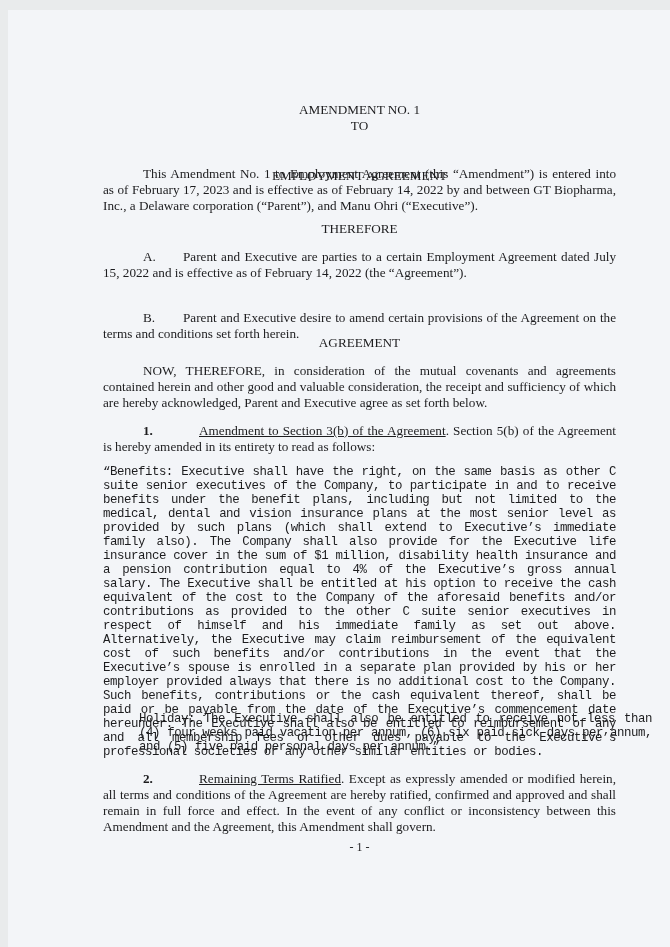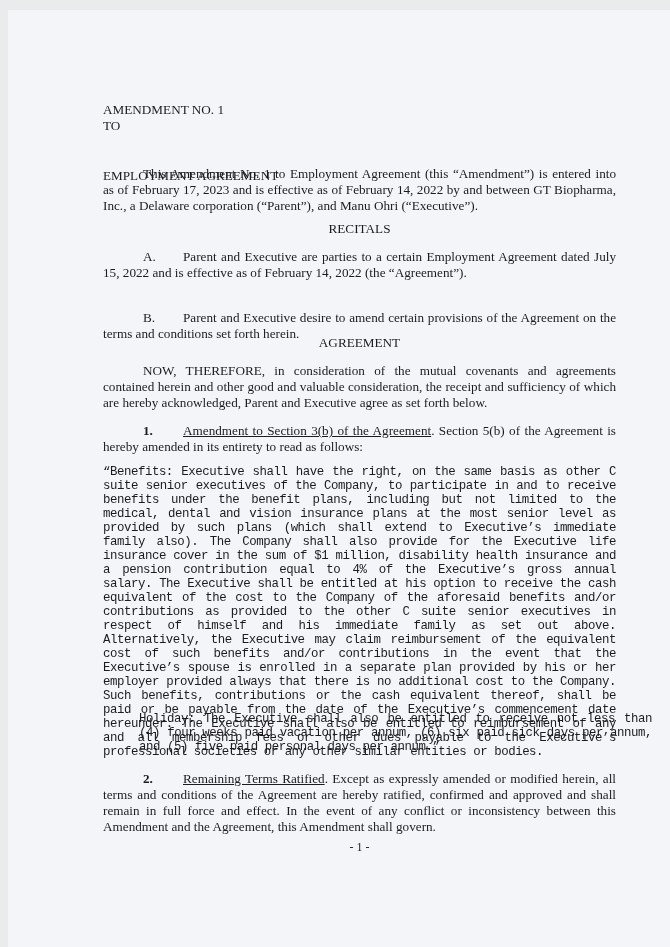--- a/index.html
+++ b/index.html
@@ -11,47 +11,47 @@
       color: #1c1c1e;
     }
     .page {
       position: absolute; left: 8px; top: 10px; right: 0; bottom: 0;
       background: #f3f5f8;
     }
     .content {
       position: absolute; left: 95px; width: 513px; top: 0;
       font-size: 13.2px; line-height: 16px;
     }
-    .title { position: absolute; left: 0; width: 513px; }
+    .title { position: absolute; left: 0; width: 513px; text-align: center; }
     .t1 { top: 92px; } .t2 { top: 108px; } .t3 { top: 138px; margin-top: 20px; }
     .para { position: absolute; left: 0; width: 513px; text-align: justify; }
     .indent { text-indent: 40px; }
     .sec-head { position: absolute; left: 0; width: 513px; text-align: center; }
     .label-num { display: inline-block; width: 40px; text-indent: 0; }
-    .u { text-decoration: underline; }
+    .u { text-decoration: underline; margin-left: 16px; }
     .bold { font-weight: bold; }
     .quote {
       position: absolute; left: 0; width: 513px; text-align: justify;
       font-size: 12.4px; line-height: 14px; font-family: Liberation Mono, monospace;
       letter-spacing: -0.45px; word-spacing: 0px;
     }
     .footer { position: absolute; left: 0; width: 513px; text-align: center; top: 829px; font-size: 12px; }
   </style>
 </head>
 <body>
 
 <div class="page">
   <div class="content">
     <div class="title t1">AMENDMENT NO. 1</div>
     <div class="title t2">TO</div>
     <div class="title t3">EMPLOYMENT AGREEMENT</div>
 
     <div class="para indent" style="top:156px;">This Amendment No. 1 to Employment Agreement (this “Amendment”) is entered into as of February 17, 2023 and is effective as of February 14, 2022 by and between GT Biopharma, Inc., a Delaware corporation (“Parent”), and Manu Ohri (“Executive”).</div>
 
-    <div class="sec-head" style="top:211px;">RECITALS</div>
+    <div class="sec-head" style="top:211px;">THEREFORE</div>
 
     <div class="para indent" style="top:239px;"><span class="label-num">A.</span><span>Parent and Executive are parties to a certain Employment Agreement dated July 15, 2022 and is effective as of February 14, 2022 (the “Agreement”).</span></div>
 
     <div class="para indent" style="top:300px;"><span class="label-num">B.</span><span>Parent and Executive desire to amend certain provisions of the Agreement on the terms and conditions set forth herein.</span></div>
 
     <div class="sec-head" style="top:325px;">AGREEMENT</div>
 
     <div class="para indent" style="top:353px;font-family:Liberation Serif, serif;">NOW, THEREFORE, in consideration of the mutual covenants and agreements contained herein and other good and valuable consideration, the receipt and sufficiency of which are hereby acknowledged, Parent and Executive agree as set forth below.</div>
 
     <div class="para indent" style="top:413px;"><span class="label-num bold">1.</span><span class="u">Amendment to Section 3(b) of the Agreement</span><span>. Section 5(b) of the Agreement is hereby amended in its entirety to read as follows:</span></div>

